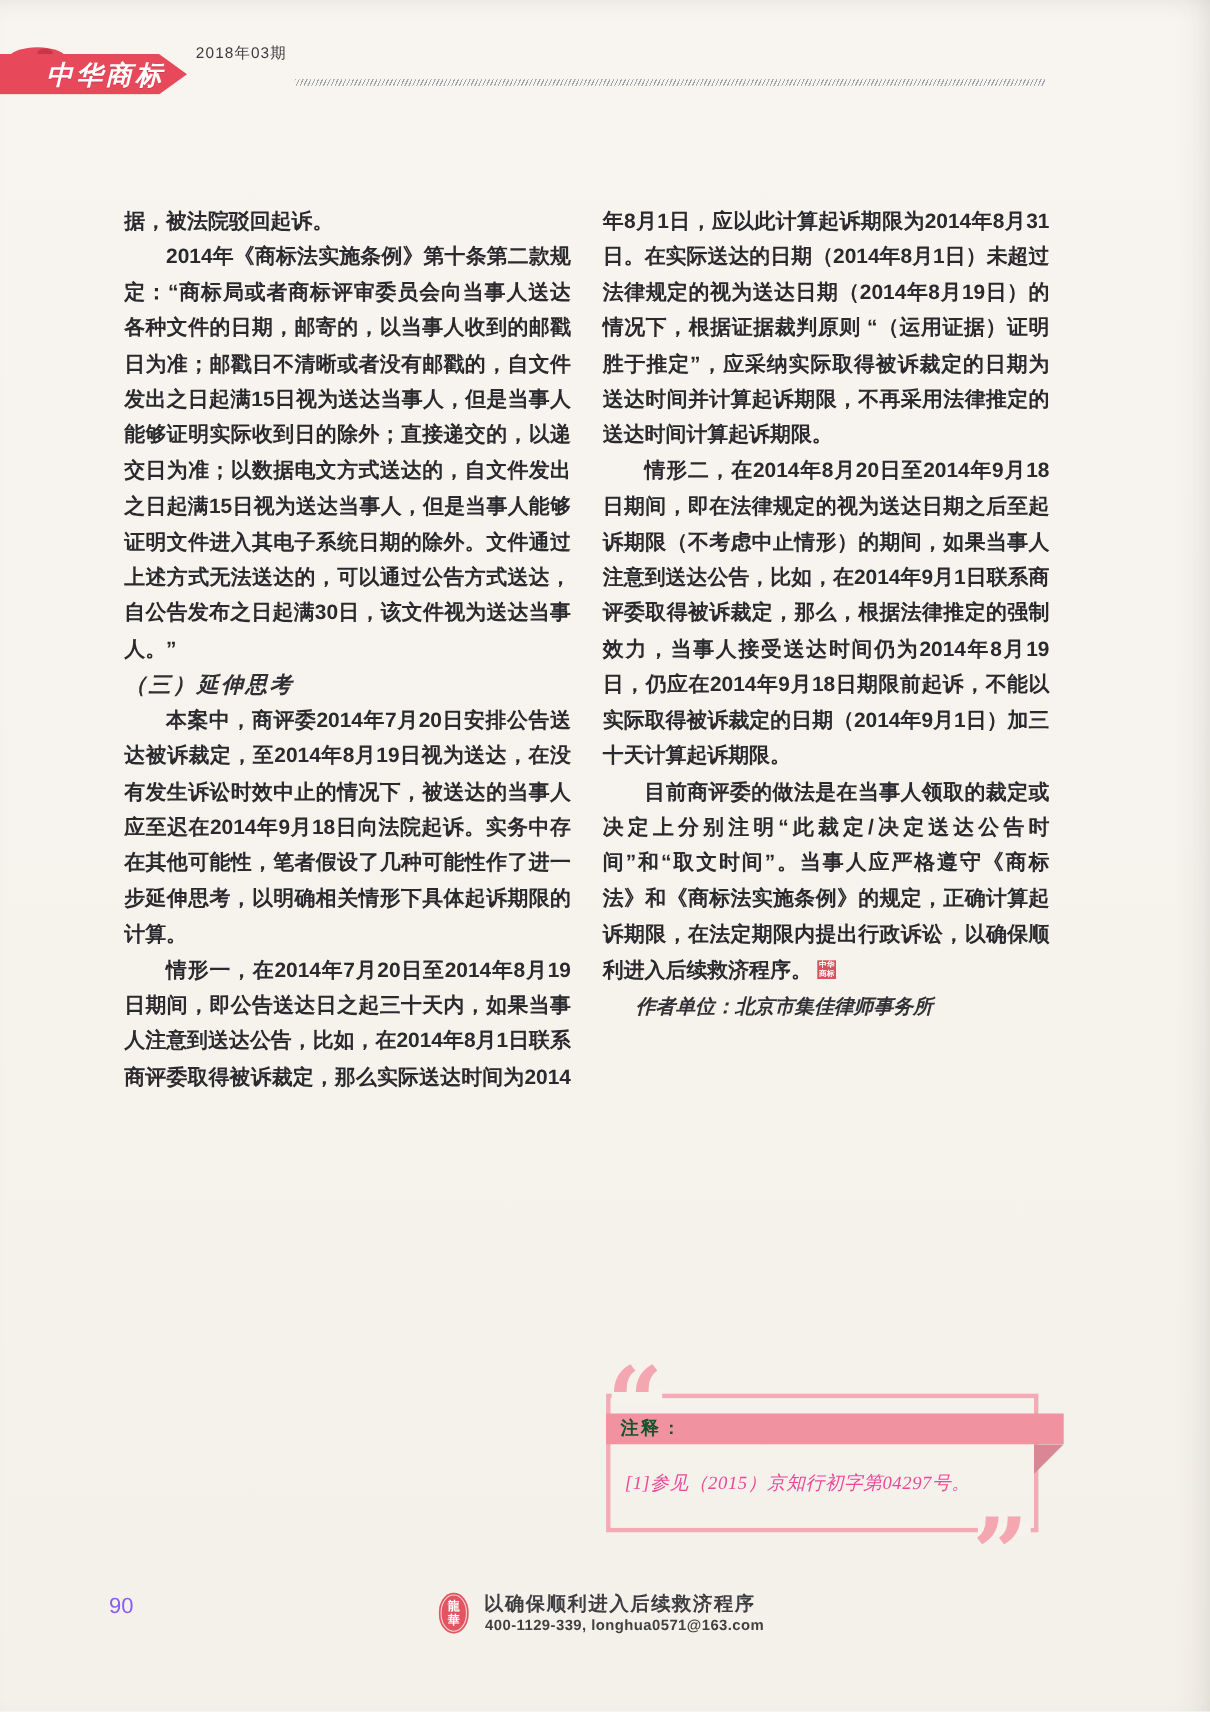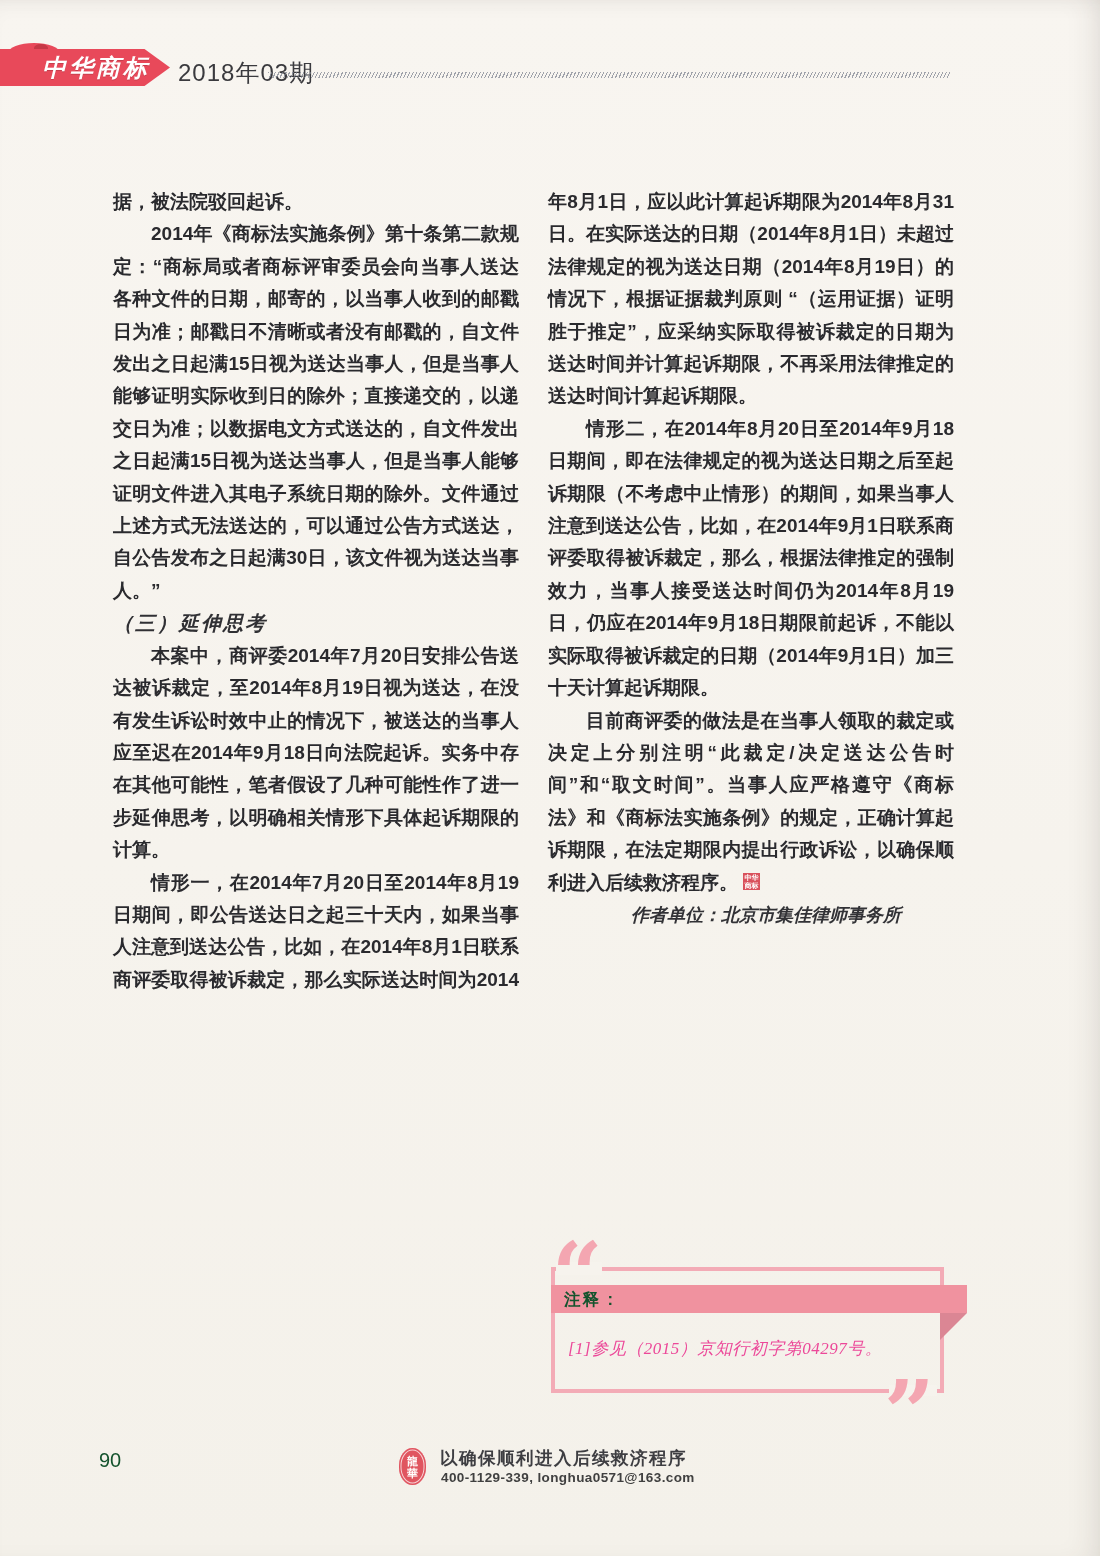--- a/index.html
+++ b/index.html
@@ -14,36 +14,36 @@
   
   .ribbon{position:absolute;left:0;top:49px;width:170px;height:37px;background:#e8495a;
     clip-path:polygon(0 0,85% 0,100% 50%,85% 100%,0 100%);}
   .ribbon-crest{position:absolute;left:8px;top:43px;width:52px;height:12px;background:#e8495a;
     border-radius:60% 60% 0 0/100% 100% 0 0;}
   .ribbon-crest-shadow{position:absolute;left:34px;top:44px;width:14px;height:8px;background:#c63846;
     border-radius:50% 50% 0 0;}
   .ribbon-title{position:absolute;left:30px;top:52px;width:132px;text-align:center;
     font-family:"Liberation Serif",serif;font-style:italic;font-weight:700;font-size:24px;
     color:#ffffff;letter-spacing:3px;text-shadow:0 1px 0 rgba(0,0,0,.14);}
-  .issue{position:absolute;left:178px;top:57px;font-size:24px;color:#3a3a3e;letter-spacing:1px;}
+  .issue{position:absolute;left:178px;top:40px;font-size:14px;color:#3a3a3e;letter-spacing:1px;}
   .hatch-rule{position:absolute;left:268px;top:72px;width:682px;height:6px;opacity:.85;
     background:repeating-linear-gradient(115deg,rgba(118,124,138,.8) 0 1px,rgba(0,0,0,0) 1px 3.2px);}
 
   
   .col{position:absolute;top:186px;width:406px;font-size:19px;line-height:32.4px;
     text-align:justify;color:#2a2a2e;font-weight:bold;}
   .col-left{left:113px;}
   .col-right{left:548px;}
   .col p{margin:0;}
   .indent{text-indent:2em;}
   .cut-off{text-align-last:justify;}
   .subheading{font-family:"Liberation Serif",serif;font-style:italic;font-size:20px;
     letter-spacing:2px;color:#303034;}
   .author{font-family:"Liberation Serif",serif;font-style:italic;font-size:18px;color:#323236;
-    padding-left:30px;text-align:center;margin-top:1px;}
+    padding-left:30px;text-align:left;margin-top:1px;}
   .end-seal{display:inline-block;width:15px;font-size:7px;line-height:7.5px;letter-spacing:0;
     background:#d9515c;color:#fff;padding:1px;margin-left:5px;vertical-align:1px;
     word-break:break-all;text-align:center;text-indent:0;}
 
   
   .notes-box{position:absolute;left:551px;top:1267px;width:393px;height:126px;
     border:4px solid #f3abb6;box-sizing:border-box;}
   .notes-bar{position:absolute;left:-4px;top:14px;width:416px;height:28px;background:#f0929f;}
   .notes-bar-title{display:block;line-height:28px;padding-left:13px;font-size:16.5px;
     font-weight:bold;color:#14532d;letter-spacing:2px;}
@@ -53,21 +53,21 @@
     font-style:italic;font-size:17px;color:#ec4899;letter-spacing:.5px;}
   .quote-patch{position:absolute;background:#f6f3ed;}
   .patch-open{left:556px;top:1262px;width:46px;height:13px;}
   .patch-close{left:889px;top:1385px;width:48px;height:11px;}
   .quote-mark{position:absolute;font-family:"DejaVu Serif",serif;font-weight:700;
     font-size:88px;line-height:1;color:#f4a6b1;}
   .quote-open{left:552px;top:1230px;}
   .quote-close{left:884px;top:1368px;}
 
   
-  .page-num{position:absolute;left:99px;top:1449px;font-size:20px;color:#14532d;}
+  .page-num{position:absolute;left:99px;top:1449px;font-size:20px;color:#8b5cf6;}
   .footer-logo{position:absolute;left:399px;top:1448px;width:27px;height:37px;background:#e05560;
     border-radius:50% / 48%;color:#fff;display:flex;flex-direction:column;align-items:center;
     justify-content:center;font-size:11px;line-height:12px;font-weight:bold;
     box-shadow:inset 0 0 0 1.5px #e05560, inset 0 0 0 2.5px rgba(255,255,255,.75);}
   .footer-company{position:absolute;left:440px;top:1446px;font-size:17.5px;font-weight:600;
     color:#3e3e42;letter-spacing:1.5px;}
   .footer-contact{position:absolute;left:441px;top:1470px;font-size:13.5px;font-weight:700;
     color:#404040;letter-spacing:.4px;}
 </style>
 </head>

